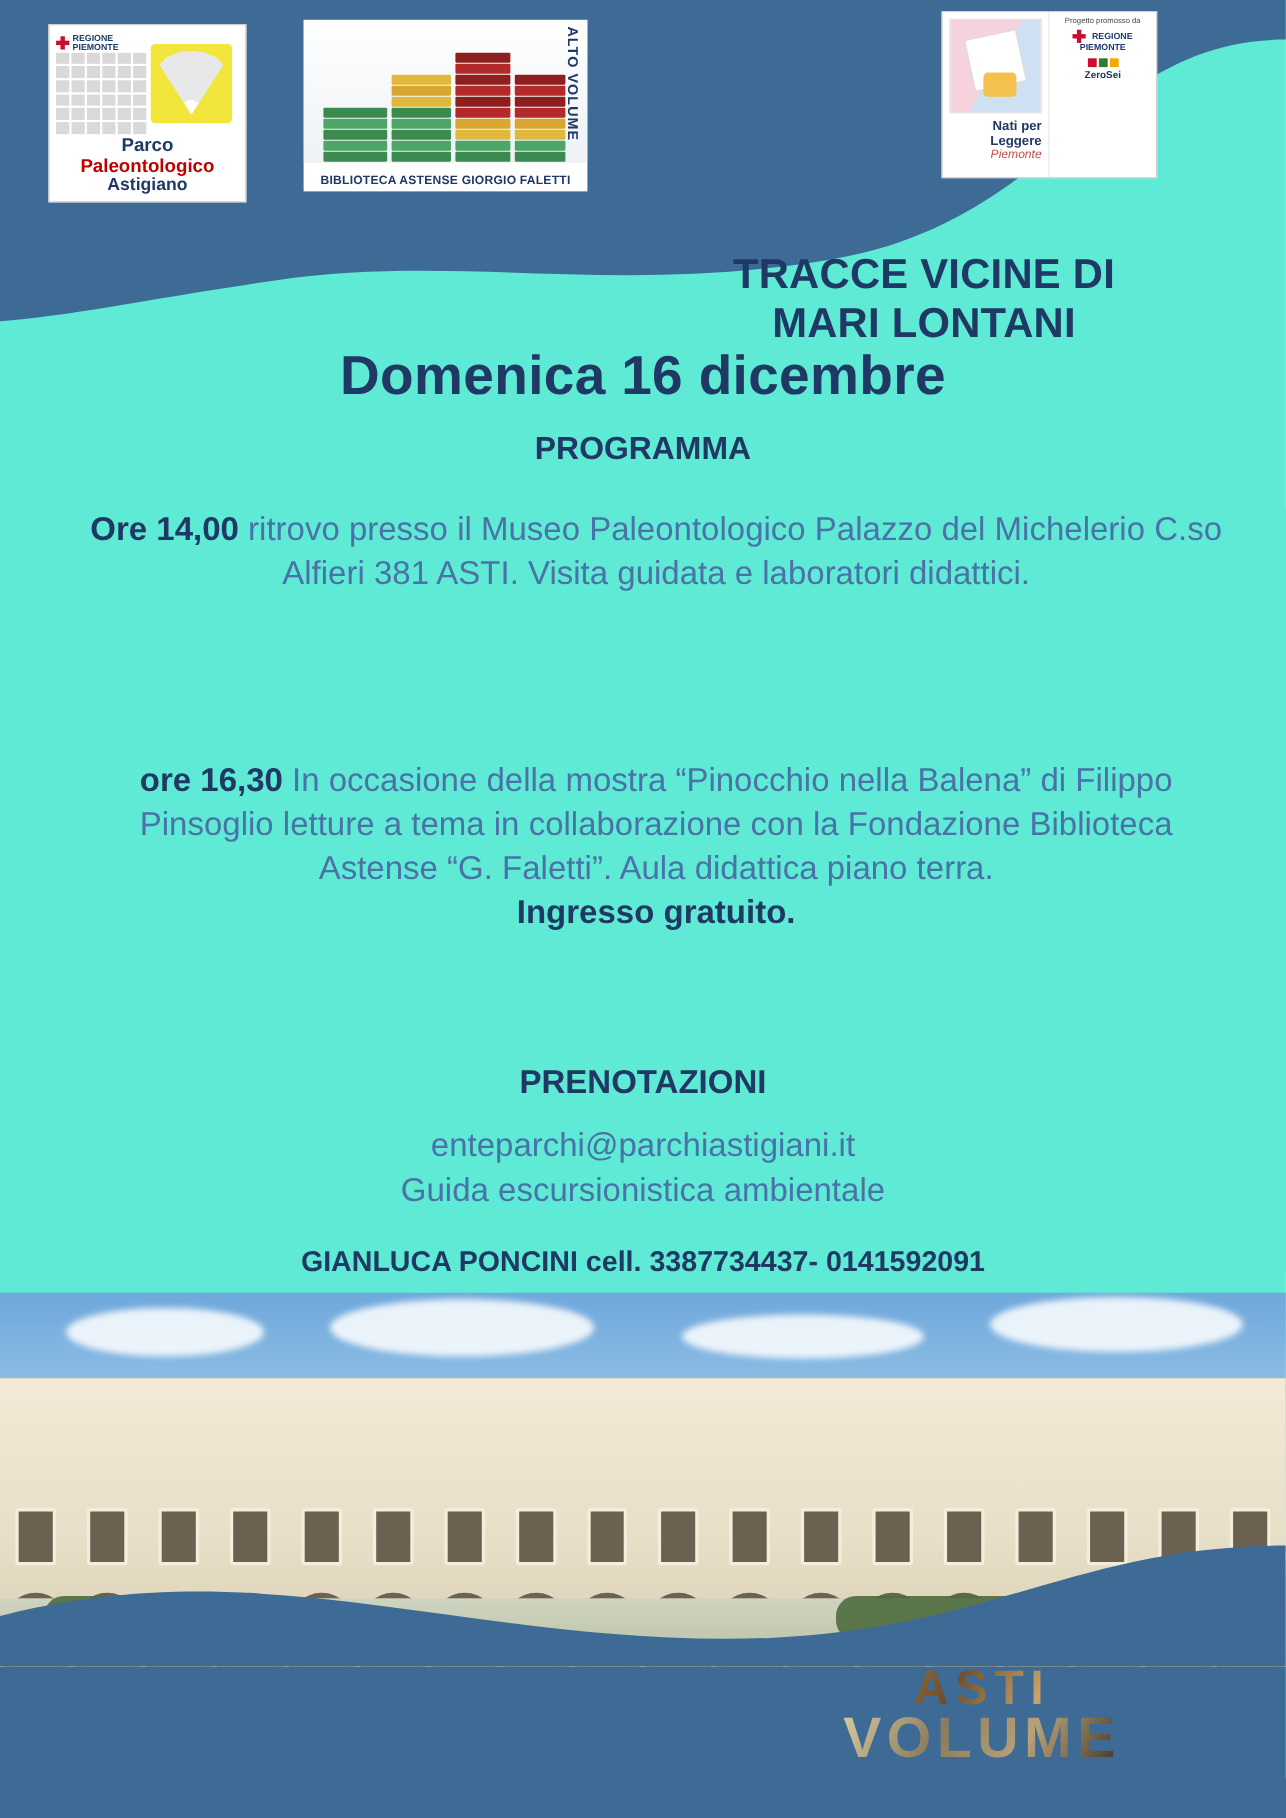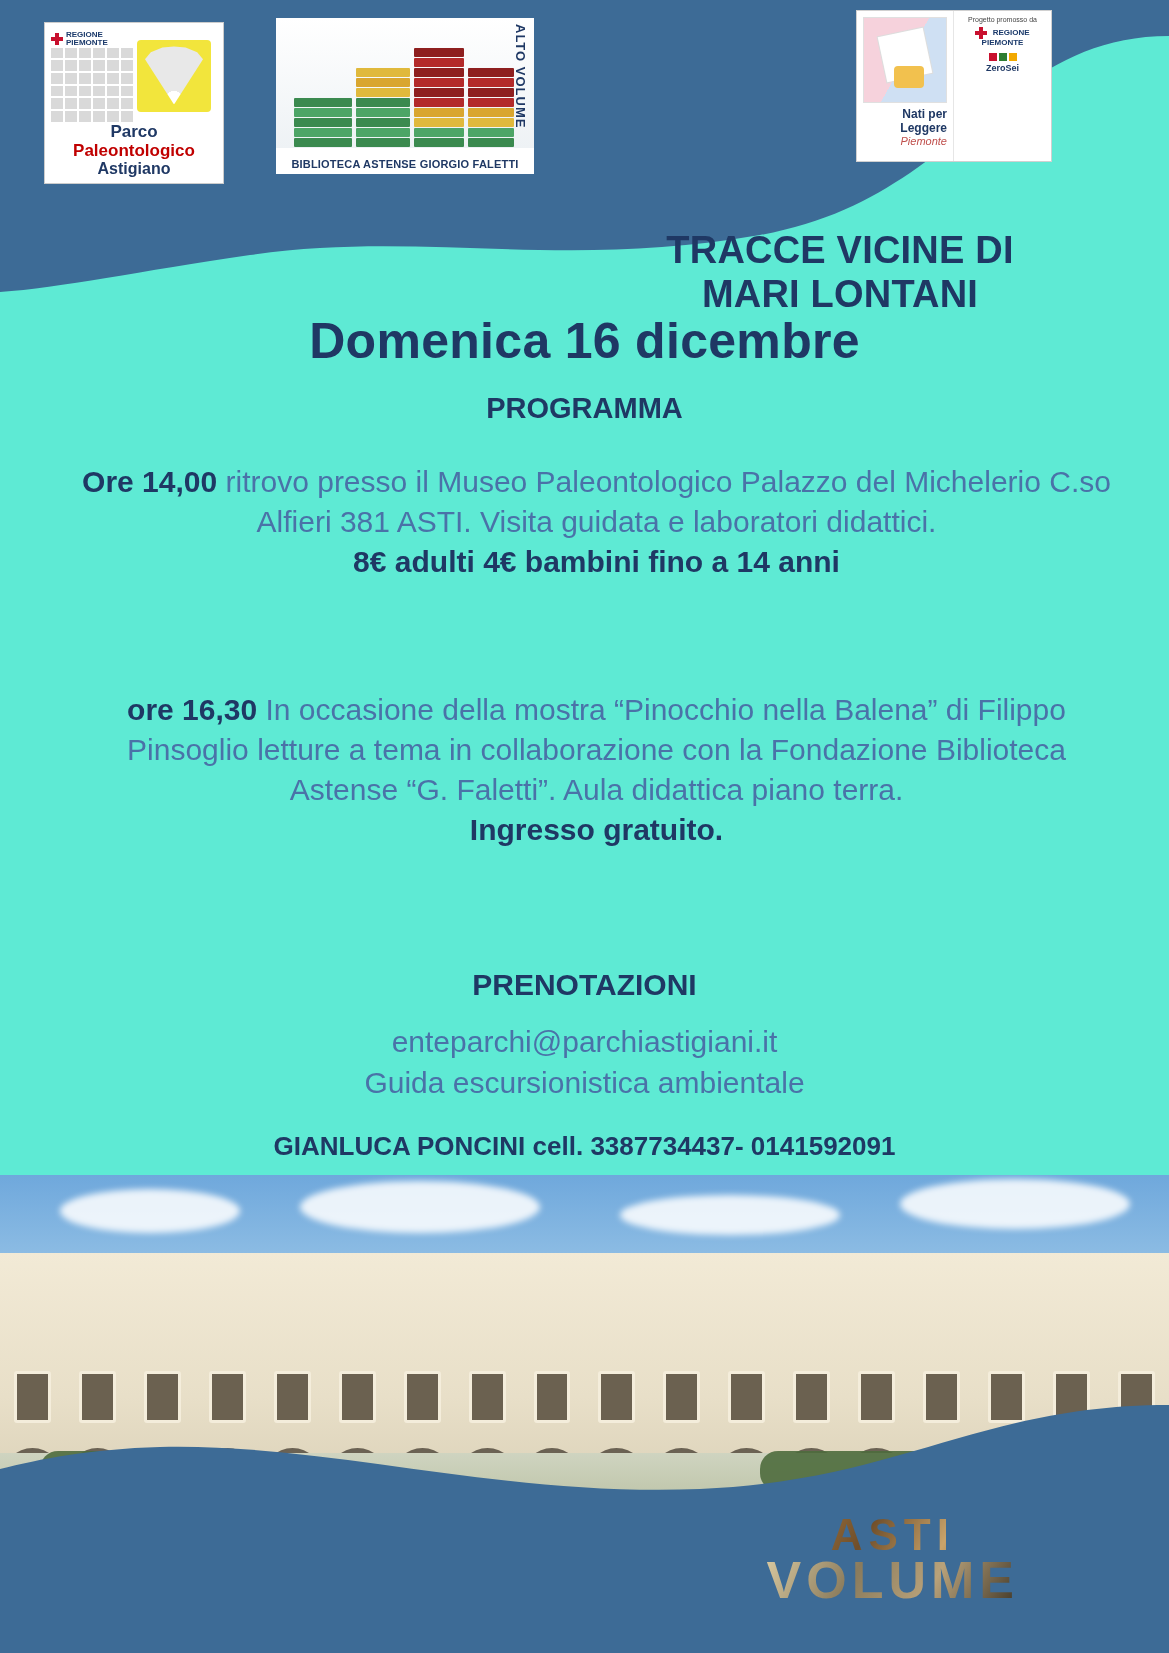--- a/index.html
+++ b/index.html
@@ -495,21 +495,20 @@
       <div>TRACCE VICINE DI</div>
       <div>MARI LONTANI</div>
     </div>
 
     <div class="date">Domenica 16 dicembre</div>
 
     <div class="programma">PROGRAMMA</div>
 
     <div class="block" id="block1">
       <span class="dark">Ore 14,00</span><span> ritrovo presso il Museo Paleontologico Palazzo del Michelerio C.so Alfieri 381 ASTI. Visita guidata e laboratori didattici.</span>
-      <div class="dark">8€ adulti 4€ bambini fino a 14 anni</div>
     </div>
 
     <div class="block" id="block2">
       <span class="dark">ore 16,30</span><span> In occasione della mostra “Pinocchio nella Balena” di Filippo Pinsoglio letture a tema in collaborazione con la Fondazione Biblioteca Astense “G. Faletti”. Aula didattica piano terra.</span>
       <div class="dark">Ingresso gratuito.</div>
     </div>
 
     <div class="prenotazioni-title">PRENOTAZIONI</div>
     <div class="email">
       <div>enteparchi@parchiastigiani.it</div>

